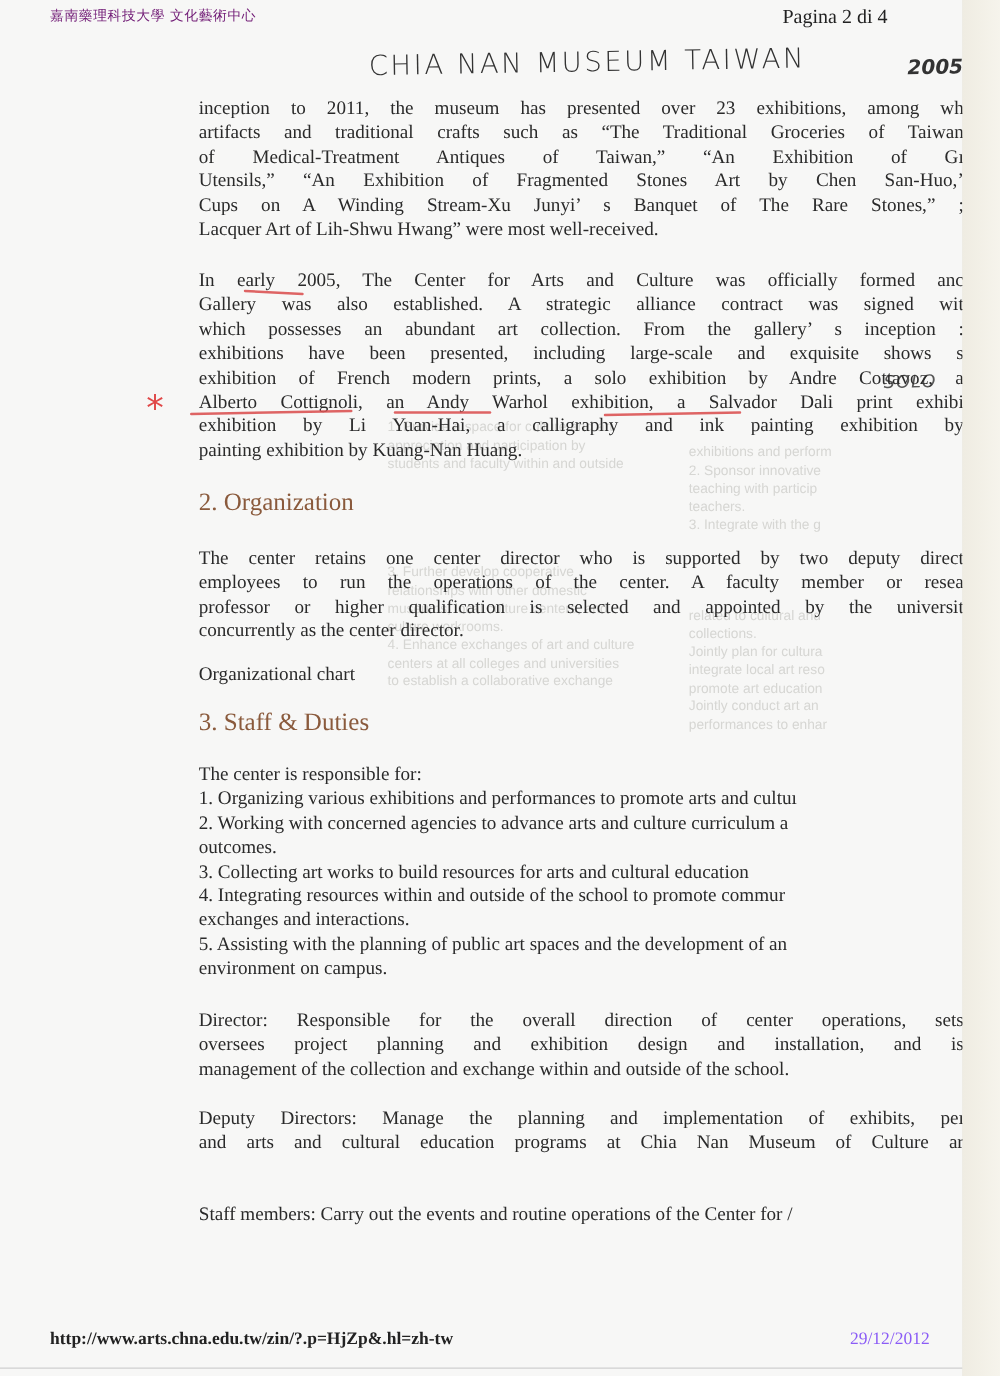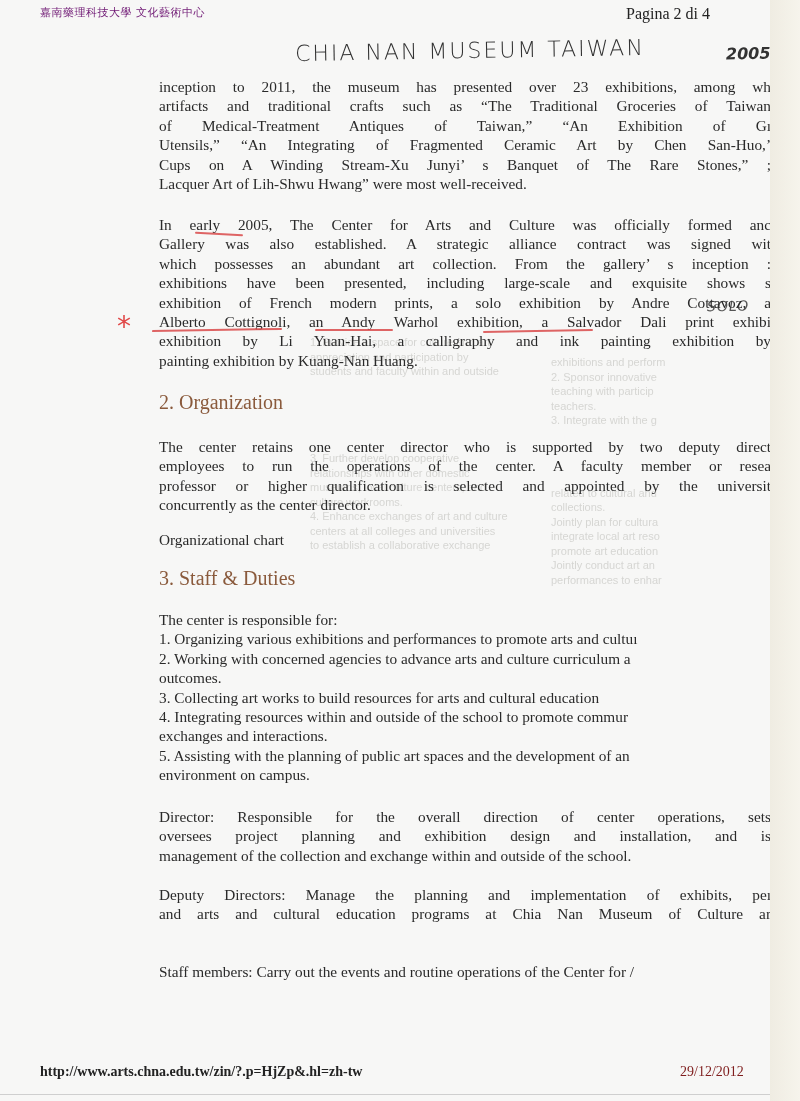--- a/index.html
+++ b/index.html
@@ -50,21 +50,21 @@
   .h2 { top:391px; }
   .h3 { top:567px; }
 
   .ul-red { position:absolute; height:2px; background:#d94a4a; border-radius:1px; opacity:0.85; }
 
   .bleed { position:absolute; font-family:"Liberation Sans",sans-serif; font-size:11px; color:#d6d6d3; line-height:14.5px; white-space:nowrap; }
   .b1 { left:310px; top:335px; }
   .b2 { left:551px; top:335px;margin-top:20px; }
 
   .ftr-left { position:absolute; left:40px; top:1064px; font-size:14px; color:#222;font-weight:bold; }
-  .ftr-right { position:absolute; left:680px; top:1064px; font-size:14px; color:#7f1d1d; }
+  .ftr-right { position:absolute; left:680px; top:1064px; font-size:14px; color:#8b5cf6; }
   .rule { position:absolute; left:0; top:1094px; width:770px; height:1px; background:#cfcfcf; }
 </style>
 </head>
 <body>
 
 <div class="page">
 
   <div class="bleed b1" id="bleedL">
       <div>1. Provide a space for culture and art</div>
       <div>appreciation and participation by</div>
@@ -106,21 +106,21 @@
 
   <div class="handwriting hw-title">CHIA NAN MUSEUM   TAIWAN</div>
   <div class="handwriting hw-year">2005</div>
   <div class="handwriting hw-solo">SOLO</div>
   <div class="star">*</div>
 
   <div class="text p1">
       <span class="ln">inception to 2011, the museum has presented over 23 exhibitions, among wh</span>
       <span class="ln">artifacts and traditional crafts such as  “The Traditional Groceries of Taiwan</span>
       <span class="ln">of Medical-Treatment Antiques of Taiwan,”  “An Exhibition of Gı</span>
-      <span class="ln">Utensils,”  “An Integrating of Fragmented Ceramic Art by Chen San-Huo,’</span>
+      <span class="ln">Utensils,”  “An Exhibition of Fragmented Stones Art by Chen San-Huo,’</span>
       <span class="ln">Cups on A Winding Stream-Xu Junyi’ s Banquet of The Rare Stones,”  ;</span>
       <span class="ln last">Lacquer Art of Lih-Shwu Hwang”  were most well-received.</span>
     </div>
   <div class="text p2">
       <span class="ln">In early 2005, The Center for Arts and Culture was officially formed anc</span>
       <span class="ln">Gallery was also established. A strategic alliance contract was signed wit</span>
       <span class="ln">which possesses an abundant art collection. From the gallery’ s inception :</span>
       <span class="ln">exhibitions have been presented, including large-scale and exquisite shows s</span>
       <span class="ln">exhibition of French modern prints, a solo exhibition by Andre Cottavoz, a</span>
       <span class="ln">Alberto Cottignoli, an Andy Warhol exhibition, a Salvador Dali print exhibi</span>

